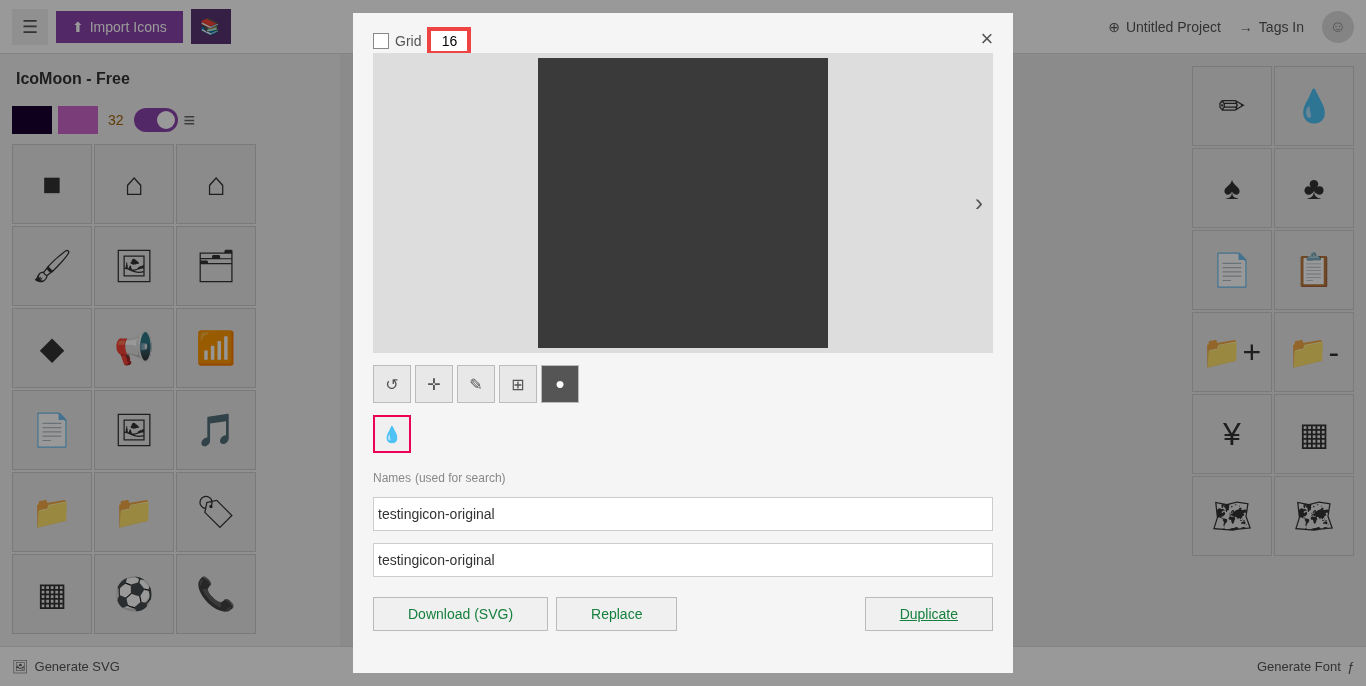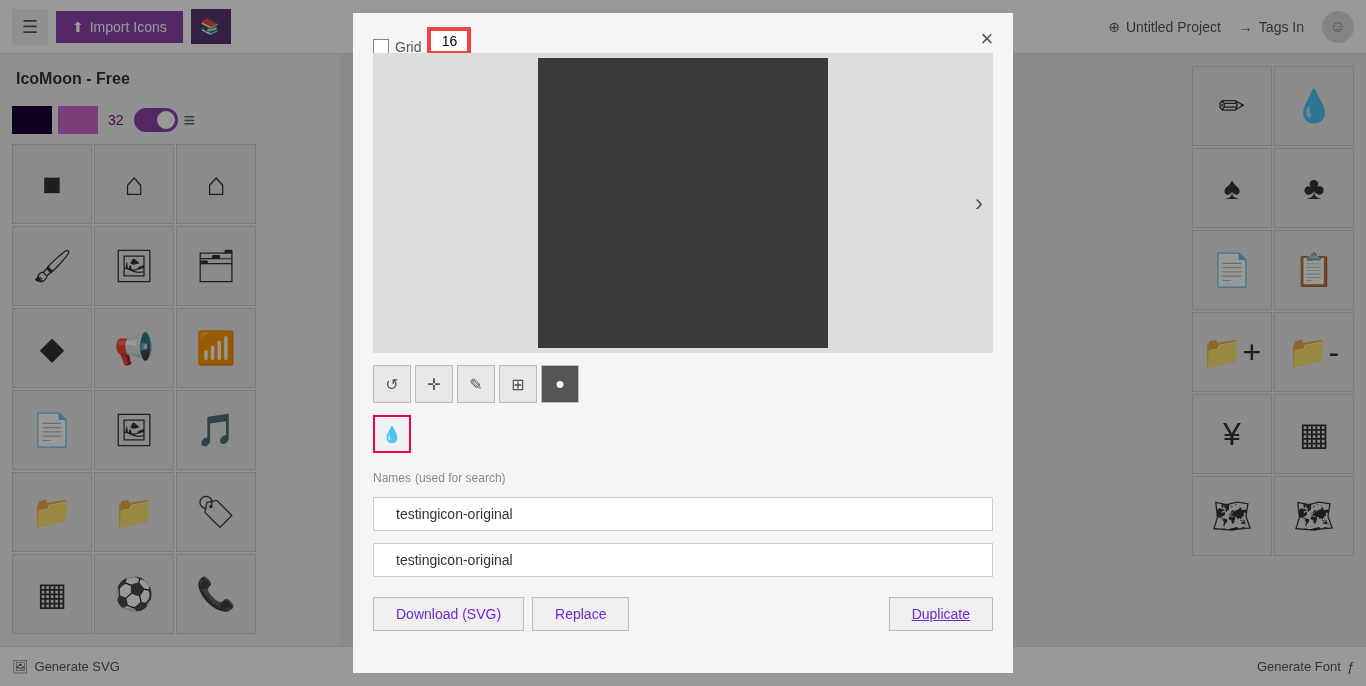--- a/index.html
+++ b/index.html
@@ -52,21 +52,21 @@
     .icon-toolbar {
       display: flex; align-items: center; gap: 6px; margin-bottom: 10px;
     }
     .icon-toolbar-color {
       width: 40px; height: 28px; background: #1a0033; border: none; cursor: pointer;
     }
     .icon-toolbar-color2 {
       width: 40px; height: 28px; background: #cc66cc; border: none; cursor: pointer;
     }
     .icon-toolbar-num {
-      font-size: 14px; color: #701a75; margin: 0 4px;
+      font-size: 14px; color: #a16207; margin: 0 4px;
     }
     .icon-toolbar-toggle {
       width: 44px; height: 24px; background: #8b44ac; border-radius: 12px;
       position: relative; cursor: pointer;
     }
     .icon-toolbar-toggle::after {
       content: ''; position: absolute; right: 3px; top: 3px;
       width: 18px; height: 18px; border-radius: 50%; background: #fff;
     }
     .icon-toolbar-list {
@@ -118,21 +118,21 @@
       position: relative; padding: 20px;
       display: flex; flex-direction: column; gap: 12px;
     }
     .modal-close {
       position: absolute; top: 12px; right: 12px; background: none; border: none;
       font-size: 22px; cursor: pointer; color: #555; width: 28px; height: 28px;
       display: flex; align-items: center; justify-content: center;
     }
     .modal-grid-control {
       position: absolute; top: 14px; left: 20px;
-      display: flex; align-items: flex-end; gap: 6px; font-size: 14px; color: #555;
+      display: flex; align-items: center; gap: 6px; font-size: 14px; color: #555;
     }
     .modal-grid-checkbox {
       width: 16px; height: 16px; border: 1px solid #888; background: #fff; cursor: pointer;
     }
     .modal-grid-num {
       border: 4px solid #ef4444; background: #fff; width: 44px; text-align: center;
       font-size: 14px; padding: 2px 4px;
     }
 
     
@@ -171,31 +171,31 @@
     }
 
     
     .modal-label {
       font-size: 14px; color: #333; margin-top: 4px;
     }
     .modal-label span {
       font-size: 12px; color: #888;
     }
     .modal-input {
-      width: 100%; padding: 8px 22px; border: 1px solid #ccc; background: #fff;
+      width: 100%; padding: 8px 4px; border: 1px solid #ccc; background: #fff;
       font-size: 14px; color: #333;
     }
 
     
     .modal-actions {
       display: flex; gap: 8px; margin-top: 8px;
     }
     .modal-btn {
-      padding: 8px 22px; background: #f0f0f0; border: 1px solid #bbb;
-      cursor: pointer; font-size: 14px; color: #6d28d9;
+      padding: 8px 34px; background: #f0f0f0; border: 1px solid #bbb;
+      cursor: pointer; font-size: 14px; color: #15803d;
     }
     .modal-btn-right {
       margin-left: auto;
       text-decoration: underline;
     }
   </style>
 </head>
 <body>
 
 <div class="topbar">

